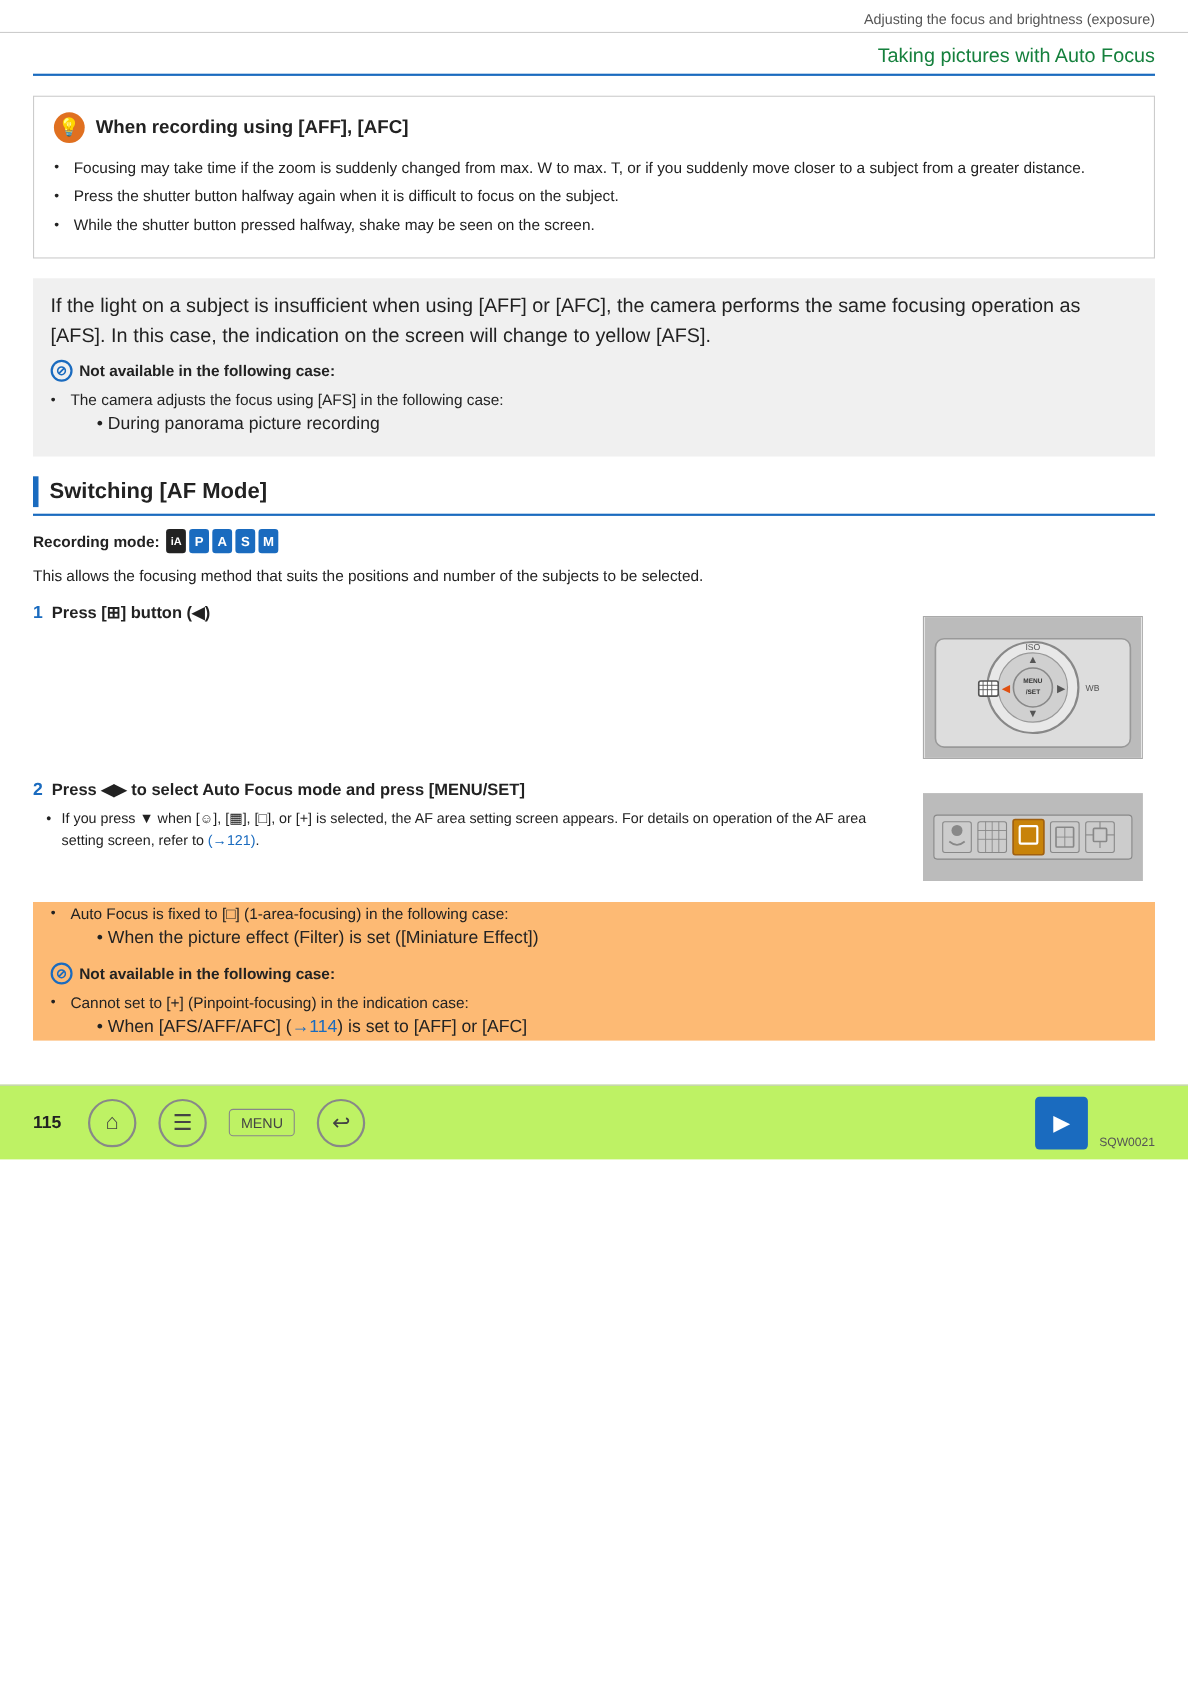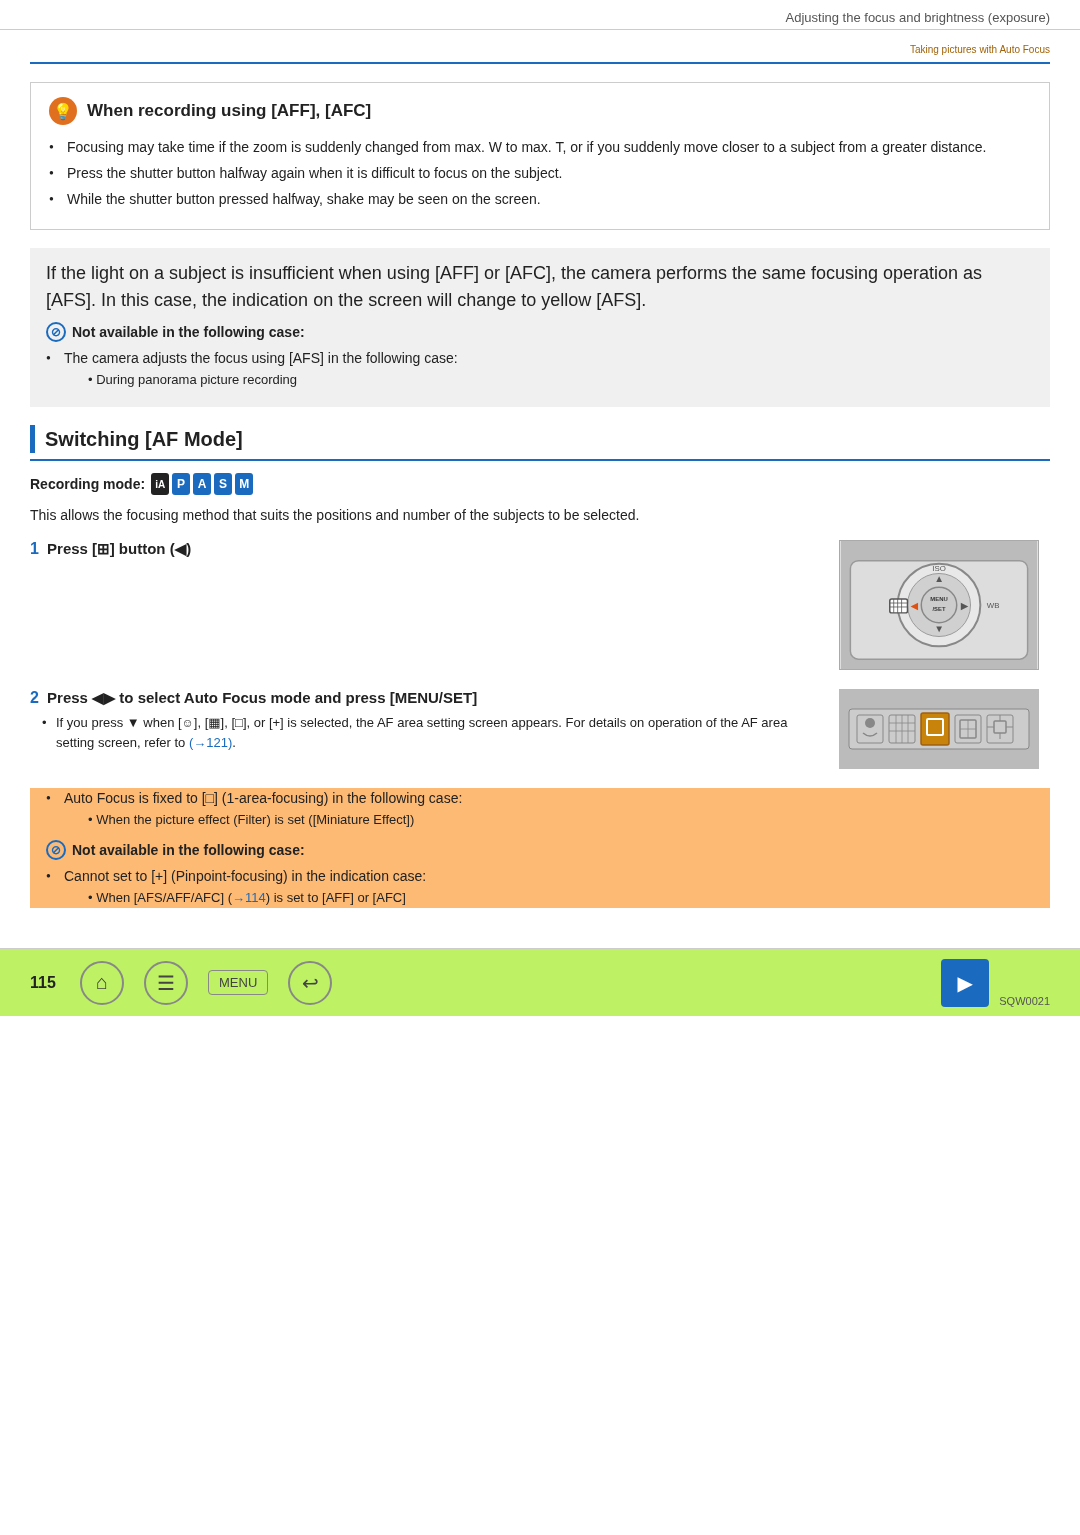--- a/index.html
+++ b/index.html
@@ -21,23 +21,23 @@
       color: #555;
       border-bottom: 1px solid #ccc;
     }
 
     
     .blue-link-bar {
       text-align: right;
       padding: 10px 30px 6px 30px;
     }
     .blue-link-bar a {
-      color: #a16207;
+      color: #15803d;
       text-decoration: none;
-      font-size: 10px;
+      font-size: 18px;
     }
 
     
     .blue-divider {
       height: 2px;
       background: #1a6bbf;
       margin: 0 30px 18px 30px;
     }
 
     
@@ -191,20 +191,21 @@
     .step-row {
       display: flex;
       align-items: flex-start;
       margin-bottom: 16px;
       gap: 16px;
     }
     .step-content { flex: 1; }
     .step-image {
       flex-shrink: 0;
       width: 211px;
+      margin-top: 12px;
     }
 
     .step-num {
       font-size: 16px;
       font-weight: bold;
       color: #1a6bbf;
       margin-right: 4px;
     }
     .step-title {
       font-size: 15px;
@@ -232,21 +233,21 @@
     .camera-svg { border: 1px solid #aaa; }
 
     
     .bottom-info {
       margin: 0 30px 8px 30px;
       background: #fdba74;
       padding: 0 16px;
     }
     .sub-bullet {
       padding-left: 24px;
-      font-size: 13px;
+      font-size: 16px;
       line-height: 1.5;
     }
     .sub-bullet::before {
       content: '• ';
     }
 
     
     .page-footer {
       position: absolute;
       bottom: 0;

